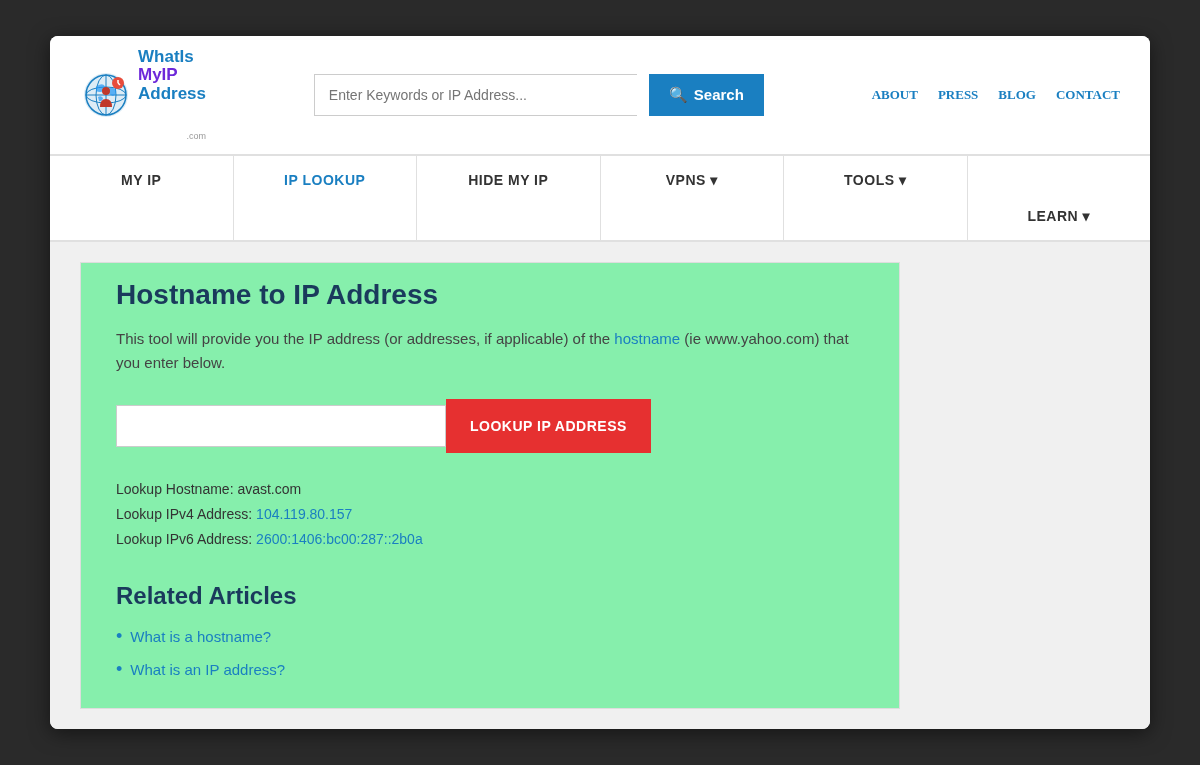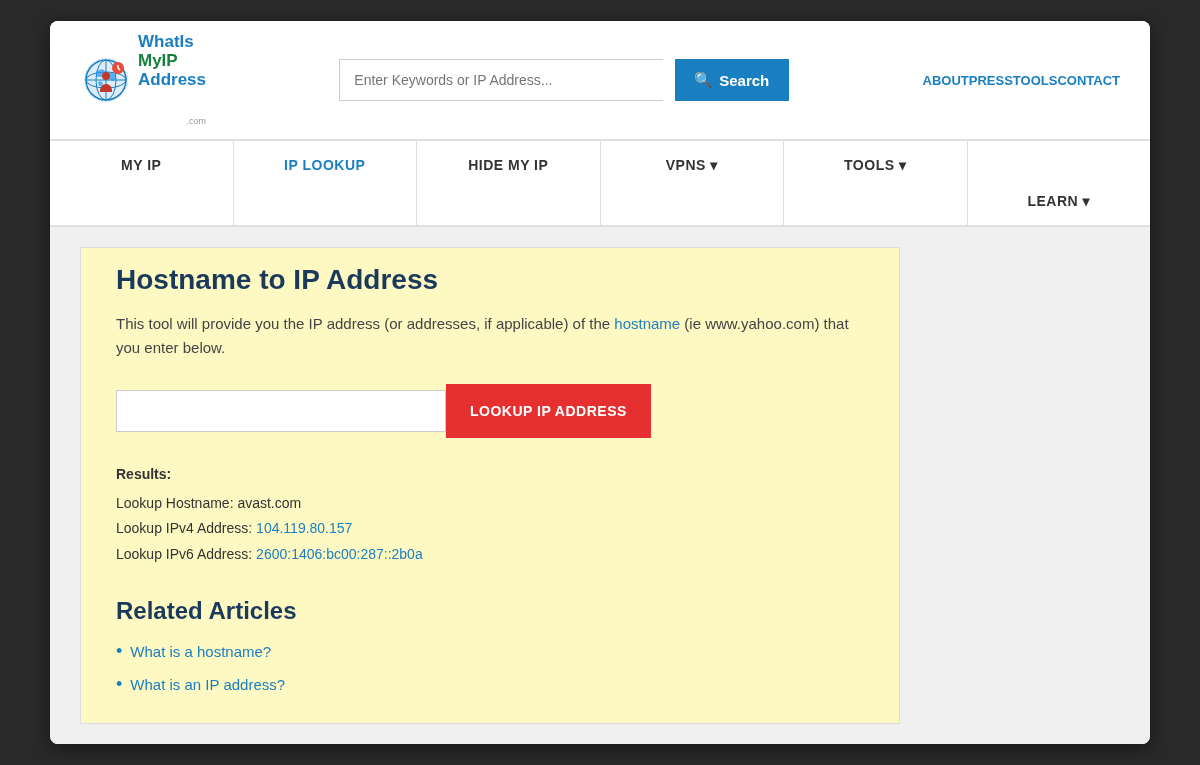--- a/index.html
+++ b/index.html
@@ -65,20 +65,22 @@
       font-size: 15px;
       font-weight: bold;
       cursor: pointer;
       display: flex;
       align-items: center;
       gap: 6px;
       white-space: nowrap;
     }
     .top-nav {
       display: flex;
+      gap: 20px;
+      font-family: Liberation Serif, serif;
     }
     .top-nav a {
       text-decoration: none;
       color: #1a7fc1;
       font-size: 13px;
       font-weight: bold;
     }
     
     .main-nav {
       background: #fff;
@@ -102,21 +104,21 @@
     .main-nav-item.active { color: #1a7fc1; }
     
     .content-wrapper {
       display: flex;
       gap: 0;
       padding: 20px 30px;
       background: #f0f0f0;
     }
     .main-content {
       flex: 1;
-      background: #fef9c3;
+      background: #86efac;
       padding: 16px 35px;
       border: 1px solid #ddd;
     }
     .sidebar {
       width: 200px;
       margin-left: 20px;
     }
     h1.page-title {
       font-size: 28px;
       color: #1a3a5c;
@@ -226,38 +228,38 @@
 
         <circle cx="26" cy="22" r="4" fill="#c0392b"></circle>
         <path d="M20 38 Q20 30 26 30 Q32 30 32 38" fill="#c0392b"></path>
 
         <circle cx="38" cy="14" r="6" fill="#e74c3c"></circle>
         <line x1="38" y1="11" x2="38" y2="14" stroke="white" stroke-width="1.5"></line>
         <line x1="38" y1="14" x2="40" y2="16" stroke="white" stroke-width="1.5"></line>
       </svg>
       <div class="logo-text">
         <span style="font-size:17px;font-weight:bold;color:#1a7fc1;line-height:1.1;">WhatIs</span>
-        <span style="font-size:17px;font-weight:bold;color:#15803d;line-height:1.1;">MyIP</span>
+        <span style="font-size:17px;font-weight:bold;color:#6d28d9;line-height:1.1;">MyIP</span>
         <span style="font-size:17px;font-weight:bold;color:#1a7fc1;line-height:1.1;">Address</span>
         <span style="font-size:9px;color:#999;text-align:right;margin-top:27px;">.com</span>
       </div>
     </div>
 
     <div class="search-area">
       <input class="search-input" type="text" placeholder="Enter Keywords or IP Address..." style="">
       <button class="search-btn">
         <span>🔍</span>
         <span>Search</span>
       </button>
     </div>
 
     <nav class="top-nav">
       <a href="#">ABOUT</a>
       <a href="#">PRESS</a>
-      <a href="#">TOOLS</a>
+      <a href="#">BLOG</a>
       <a href="#">CONTACT</a>
     </nav>
   </header>
 
   <nav class="main-nav">
     <div class="main-nav-item">MY IP</div>
     <div class="main-nav-item active">IP LOOKUP</div>
     <div class="main-nav-item">HIDE MY IP</div>
     <div class="main-nav-item">VPNS ▾</div>
     <div class="main-nav-item">TOOLS ▾</div>
@@ -272,21 +274,20 @@
       <p class="description">
         <span>This tool will provide you the IP address (or addresses, if applicable) of the </span><a href="#">hostname</a><span> (ie www.yahoo.com) that you enter below.</span>
       </p>
 
       <div class="lookup-form">
         <input class="hostname-input" type="text" value="" placeholder="" style="">
         <button class="lookup-btn">LOOKUP IP ADDRESS</button>
       </div>
 
       <div class="results-section">
-        <div class="results-label">Results:</div>
         <div>
           <span>Lookup Hostname: </span><span>avast.com</span>
         </div>
         <div>
           <span>Lookup IPv4 Address: </span><a href="#">104.119.80.157</a>
         </div>
         <div>
           <span>Lookup IPv6 Address: </span><a href="#">2600:1406:bc00:287::2b0a</a>
         </div>
       </div>

